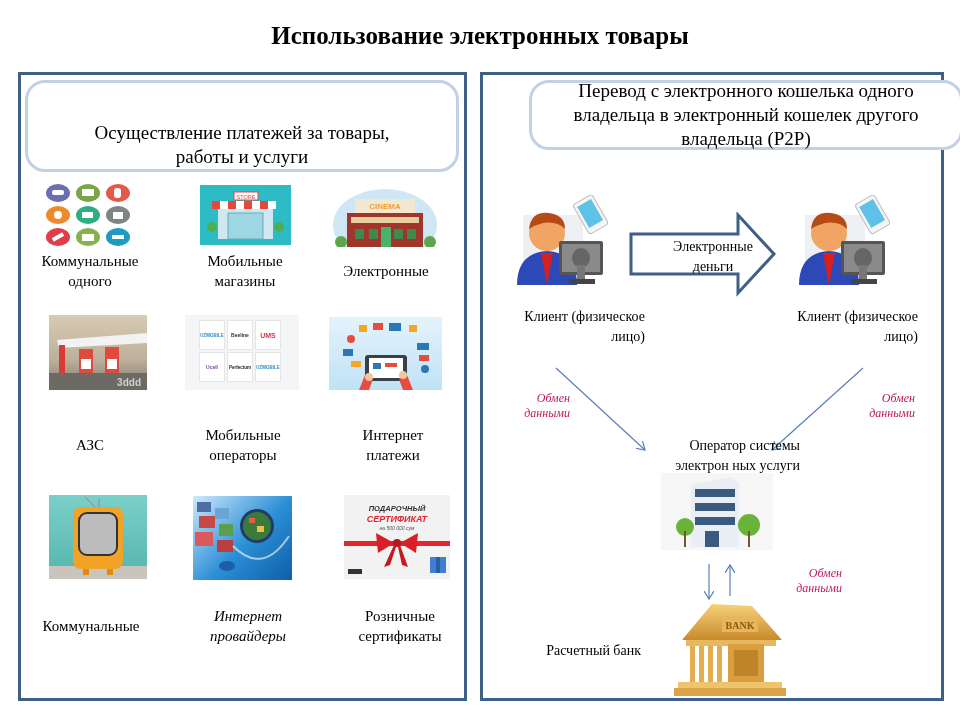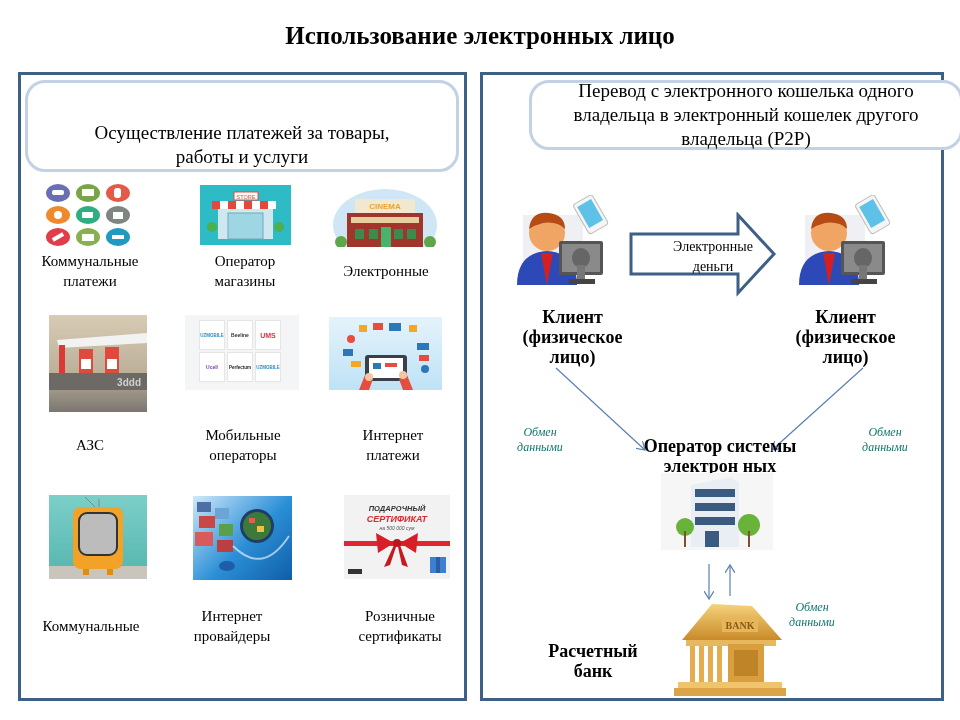--- a/index.html
+++ b/index.html
@@ -8,28 +8,28 @@
   .abs { position: absolute; }
   .title { left: 0; top: 22px; width: 960px; text-align: center; font-size: 25px; font-weight: bold; }
   .panel { border: 3px solid #3e5f86; }
   #panel-left { left: 18px; top: 72px; width: 449px; height: 629px; }
   #panel-right { left: 480px; top: 72px; width: 464px; height: 629px; }
   .hbox { border: 3px solid #c2d1e4; border-radius: 20px; background: #fff; text-align: center;
           font-size: 19px; line-height: 24px; display: flex; align-items: center; justify-content: center; }
   #hbox-left { left: 25px; top: 80px; width: 434px; height: 92px; align-items: flex-end; }
   #hbox-right { left: 529px; top: 80px; width: 434px; height: 70px; }
   .label { font-size: 15px; line-height: 20px; text-align: center; }
-  .blabel { font-size: 18px; line-height: 20px; text-align: center; font-weight: bold; }
-  .ilabel { font-size: 12px; line-height: 15px; text-align: center; font-style: italic; color: #0f766e; margin-top: 34px; }
+  .blabel { font-size: 14px; line-height: 20px; text-align: right; font-weight: normal; }
+  .ilabel { font-size: 12px; line-height: 15px; text-align: right; font-style: italic; color: #be185d; }
   .img { overflow: hidden; }
 </style>
 </head>
 <body>
 
-<div class="abs title">Использование электронных лицо</div>
+<div class="abs title">Использование электронных товары</div>
 
 <div class="abs panel" id="panel-left"></div>
 <div class="abs hbox" id="hbox-left">
   <span style="width:340px;">Осуществление  платежей  за товары, работы и услуги</span>
 </div>
 
 <div class="abs img" style="left:44px;top:183px;width:90px;height:65px;">
   <svg width="90" height="65" viewBox="0 0 90 65">
     <g>
       <ellipse cx="14" cy="10" rx="12" ry="9" fill="#6a6fb4"></ellipse>
@@ -46,21 +46,21 @@
       <rect x="70" y="5" width="7" height="10" rx="3" fill="#fff"></rect>
       <circle cx="14" cy="32" r="4" fill="#fff"></circle>
       <rect x="38" y="29" width="11" height="6" fill="#fff"></rect>
       <rect x="69" y="29" width="10" height="7" fill="#fff"></rect>
       <rect x="8" y="52" width="12" height="4" fill="#fff" transform="rotate(-30 14 54)"></rect>
       <rect x="38" y="51" width="12" height="7" fill="#fff"></rect>
       <rect x="68" y="52" width="12" height="4" fill="#fff"></rect>
     </g>
   </svg>
 </div>
-<div class="abs label" style="left:34px;top:251px;width:112px;">Коммунальные платежи</div>
+<div class="abs label" style="left:34px;top:251px;width:112px;">Коммунальные одного</div>
 
 <div class="abs img" style="left:200px;top:185px;width:91px;height:60px;background:#2dbcc6;">
   <svg width="91" height="60" viewBox="0 0 91 60">
     <rect x="18" y="22" width="55" height="32" fill="#cfe8ef"></rect>
     <rect x="34" y="7" width="24" height="8" fill="#fff" stroke="#e04a3c"></rect>
     <text x="46" y="13.5" font-size="5.5" text-anchor="middle" fill="#e04a3c" font-family="Liberation Sans, sans-serif">STORE</text>
     <g>
       <rect x="12" y="16" width="8" height="8" fill="#e5473a"></rect>
       <rect x="20" y="16" width="8" height="8" fill="#fff"></rect>
       <rect x="28" y="16" width="8" height="8" fill="#e5473a"></rect>
@@ -68,41 +68,41 @@
       <rect x="44" y="16" width="8" height="8" fill="#e5473a"></rect>
       <rect x="52" y="16" width="8" height="8" fill="#fff"></rect>
       <rect x="60" y="16" width="8" height="8" fill="#e5473a"></rect>
       <rect x="68" y="16" width="8" height="8" fill="#fff"></rect>
     </g>
     <rect x="28" y="28" width="35" height="26" fill="#9fd6e4" stroke="#6aa9bd"></rect>
     <circle cx="12" cy="42" r="5" fill="#4caf50"></circle>
     <circle cx="79" cy="42" r="5" fill="#4caf50"></circle>
   </svg>
 </div>
-<div class="abs label" style="left:190px;top:251px;width:110px;">Оператор магазины</div>
+<div class="abs label" style="left:190px;top:251px;width:110px;">Мобильные магазины</div>
 
 <div class="abs img" style="left:333px;top:187px;width:105px;height:60px;">
   <svg width="105" height="60" viewBox="0 0 105 60">
     <ellipse cx="52" cy="38" rx="52" ry="36" fill="#cfe6f5"></ellipse>
     <rect x="22" y="12" width="60" height="14" fill="#f2e7cf"></rect>
     <text x="52" y="22" font-size="8" font-weight="bold" text-anchor="middle" fill="#f0a12f" font-family="Liberation Sans, sans-serif">CINEMA</text>
     <rect x="14" y="26" width="76" height="34" fill="#a0352c"></rect>
     <rect x="18" y="30" width="68" height="6" fill="#e7cfa0"></rect>
     <rect x="22" y="42" width="9" height="10" fill="#3d8a4c"></rect>
     <rect x="36" y="42" width="9" height="10" fill="#3d8a4c"></rect>
     <rect x="48" y="40" width="10" height="20" fill="#4ab36b"></rect>
     <rect x="61" y="42" width="9" height="10" fill="#3d8a4c"></rect>
     <rect x="74" y="42" width="9" height="10" fill="#3d8a4c"></rect>
     <circle cx="8" cy="55" r="6" fill="#5ea64a"></circle>
     <circle cx="97" cy="55" r="6" fill="#5ea64a"></circle>
   </svg>
 </div>
 <div class="abs label" style="left:330px;top:261px;width:112px;">Электронные</div>
 
-<div class="abs img" style="left:49px;top:315px;width:98px;height:97px;background:linear-gradient(#d8cbb4,#bdb09a 60%,#7b7670);text-align:center;">
+<div class="abs img" style="left:49px;top:315px;width:98px;height:75px;background:linear-gradient(#d8cbb4,#bdb09a 60%,#7b7670);text-align:center;">
   <svg width="98" height="75" viewBox="0 0 98 75">
     <polygon points="8,25 98,18 98,28 10,33" fill="#f2f2f2"></polygon>
     <rect x="10" y="30" width="6" height="30" fill="#d93a35"></rect>
     <rect x="30" y="34" width="14" height="28" fill="#e04a3c"></rect>
     <rect x="56" y="32" width="14" height="28" fill="#e04a3c"></rect>
     <rect x="32" y="44" width="10" height="10" fill="#fff"></rect>
     <rect x="58" y="44" width="10" height="10" fill="#fff"></rect>
     <rect x="0" y="58" width="98" height="17" fill="#6d6a66"></rect>
     <text x="92" y="71" font-size="10" text-anchor="end" fill="#d0d0d0" font-family="Liberation Sans, sans-serif" font-weight="bold">3ddd</text>
   </svg>
@@ -166,21 +166,21 @@
     <rect x="26" y="28" width="14" height="12" fill="#5aa04c"></rect>
     <rect x="24" y="44" width="16" height="12" fill="#b84040"></rect>
     <circle cx="64" cy="30" r="17" fill="#1f3d66"></circle>
     <circle cx="64" cy="30" r="14" fill="#3c7a3c"></circle>
     <rect x="56" y="22" width="6" height="5" fill="#e45c4c"></rect>
     <rect x="64" y="30" width="7" height="6" fill="#f0c040"></rect>
     <path d="M40,50 Q70,80 96,40" fill="none" stroke="#fff" stroke-width="2" opacity="0.6"></path>
     <ellipse cx="34" cy="70" rx="8" ry="5" fill="#1e5ea8"></ellipse>
   </svg>
 </div>
-<div class="abs label" style="left:180px;top:606px;width:104px;">Интернет провайдеры</div>
+<div class="abs label" style="left:196px;top:606px;width:104px;font-style:italic;">Интернет провайдеры</div>
 
 <div class="abs img" style="left:344px;top:495px;width:106px;height:84px;background:#f2f2f2;font-style:italic;">
   <svg width="106" height="84" viewBox="0 0 106 84">
     <text x="53" y="16" font-size="7.5" font-weight="bold" text-anchor="middle" fill="#333" font-family="Liberation Sans, sans-serif">ПОДАРОЧНЫЙ</text>
     <text x="53" y="27" font-size="9" font-weight="bold" text-anchor="middle" fill="#e0262e" font-family="Liberation Sans, sans-serif">СЕРТИФИКАТ</text>
     <text x="53" y="35" font-size="5" text-anchor="middle" fill="#555" font-family="Liberation Sans, sans-serif">на 500 000 сум</text>
     <rect x="0" y="46" width="106" height="5" fill="#e0262e"></rect>
     <path d="M50,48 L32,38 L34,58 Z" fill="#d81f28"></path>
     <path d="M56,48 L74,38 L72,58 Z" fill="#d81f28"></path>
     <path d="M50,50 L40,72 L46,70 L52,52 Z" fill="#c41a22"></path>

